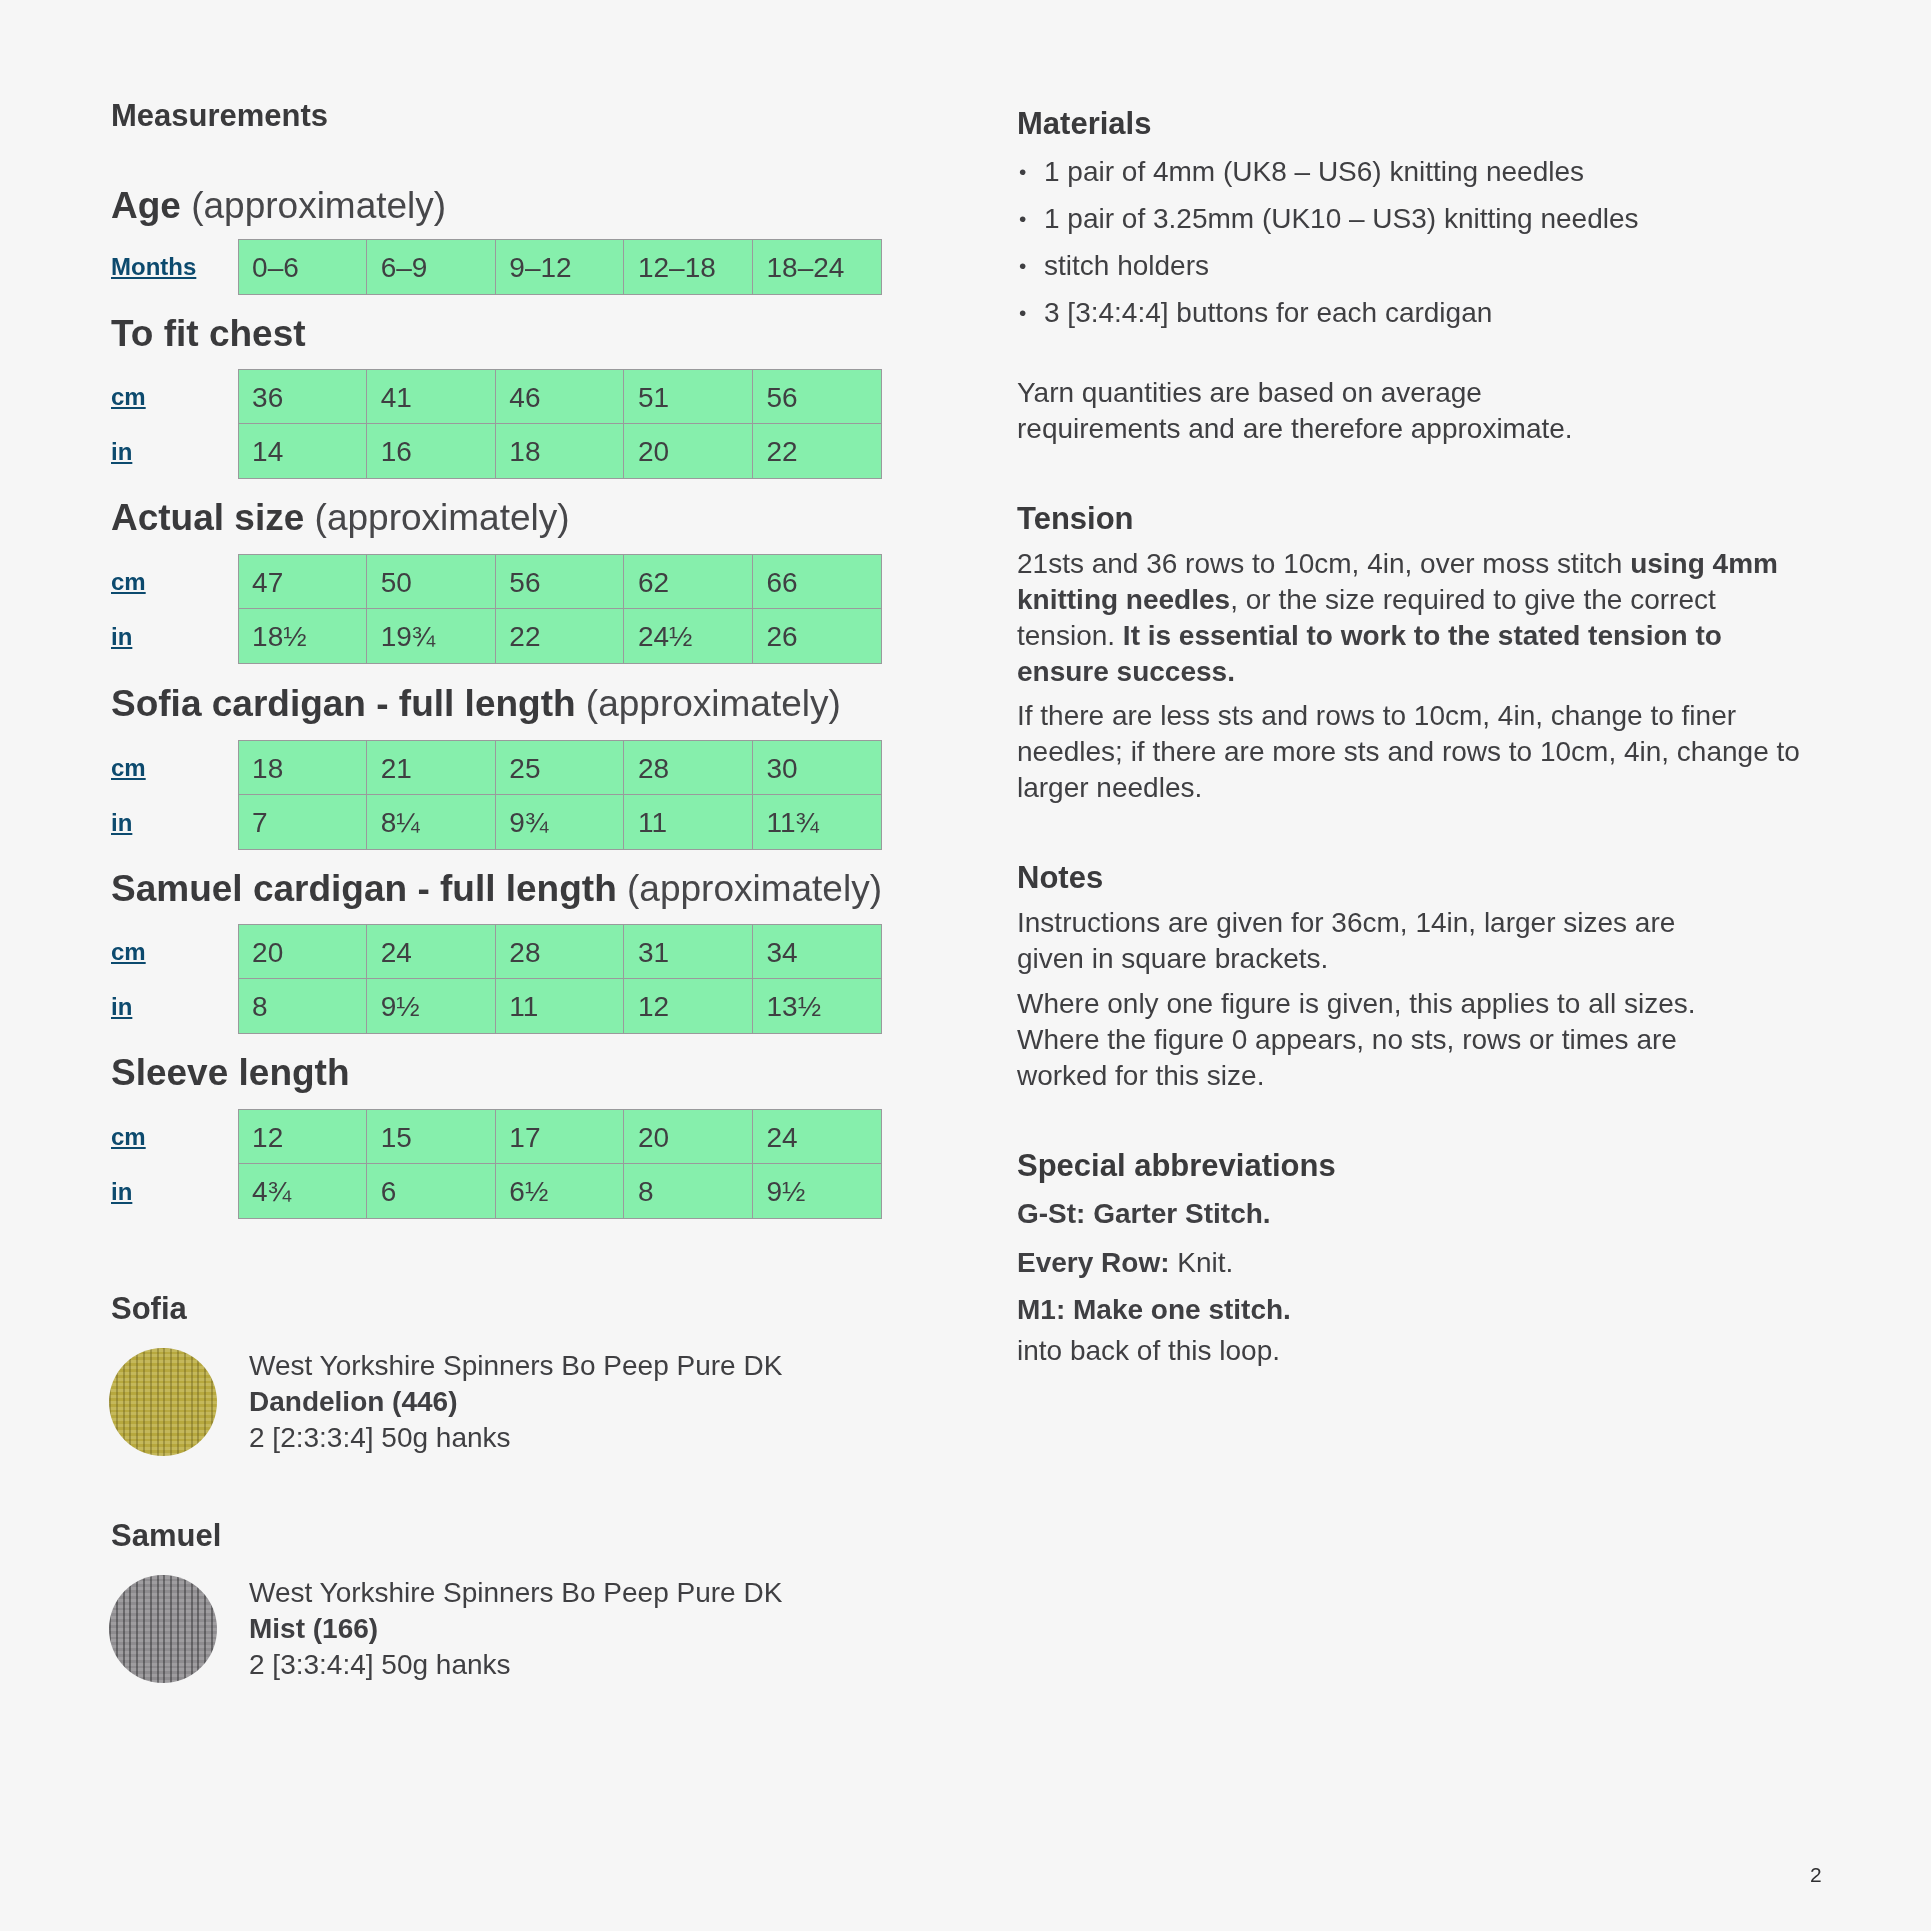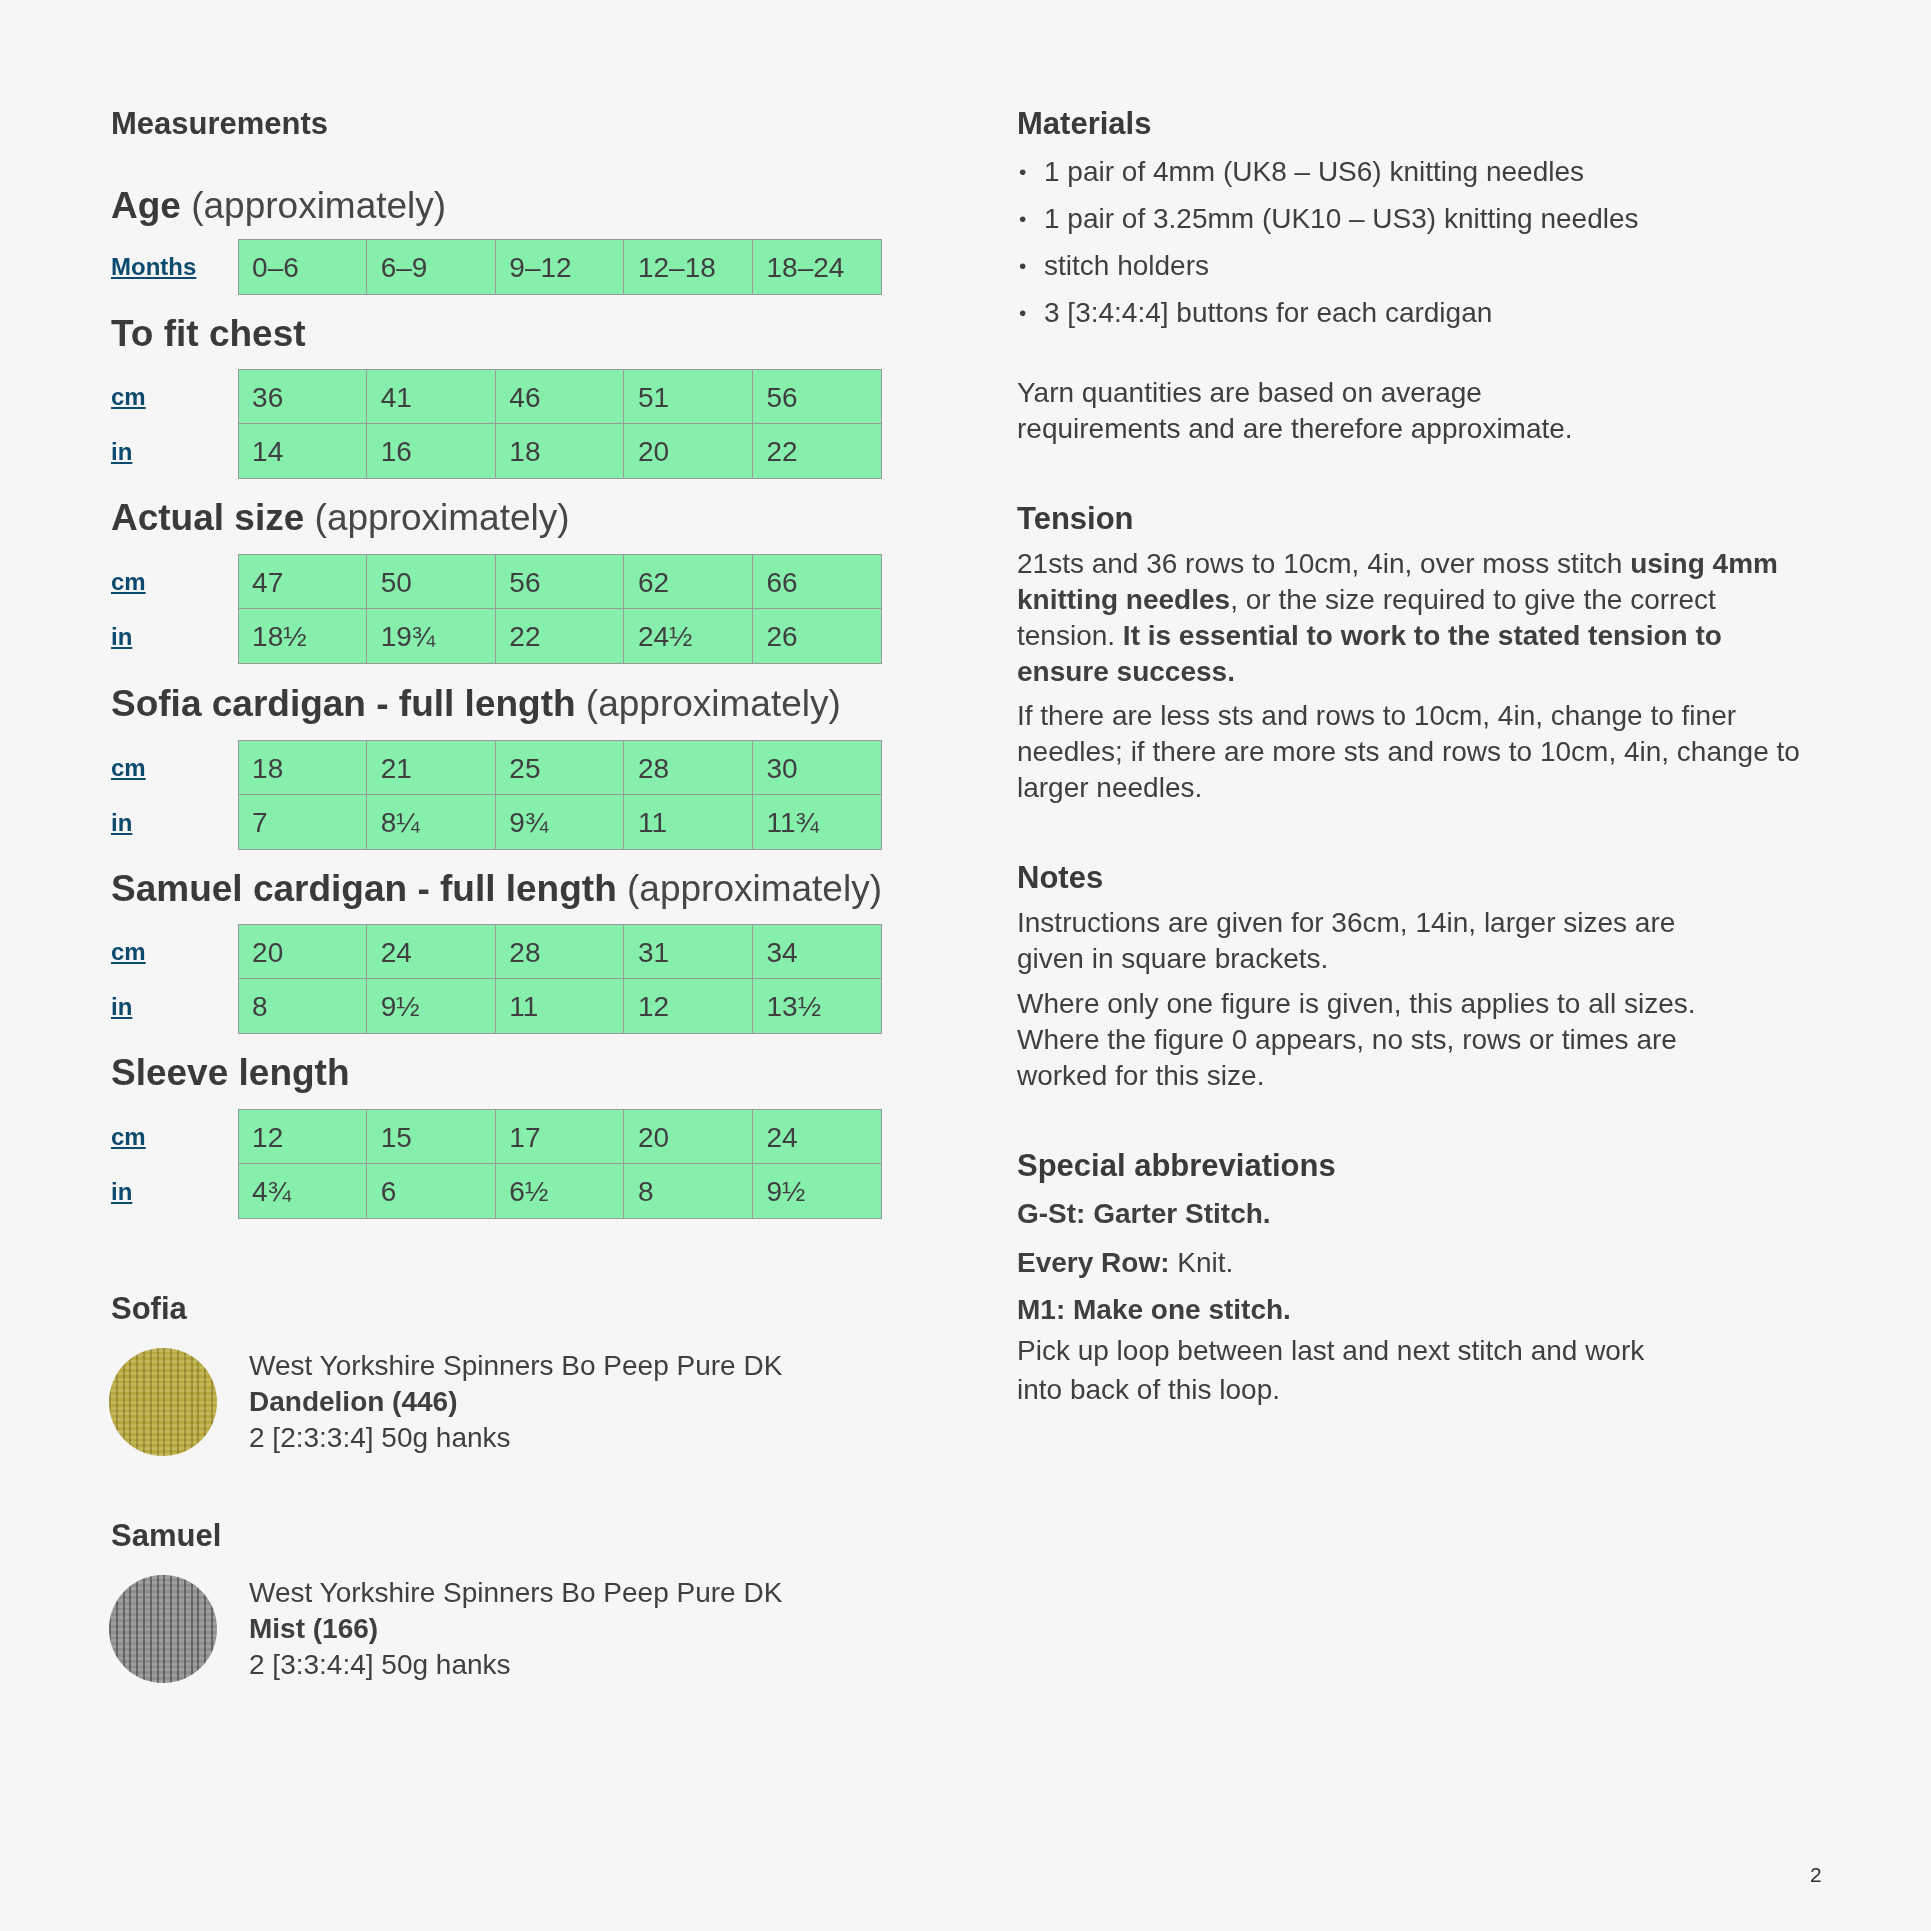--- a/index.html
+++ b/index.html
@@ -166,21 +166,21 @@
       position: absolute;
       left: 1810px;
       top: 1863px;
       font-size: 21px;
       color: #2f2f31;
     }
   </style>
 </head>
 <body>
 
-<div class="h-main" style="top:104px;">Measurements</div>
+<div class="h-main" style="top:96px;">Measurements</div>
 
 <div class="h-sub" style="top:186px;">
   <span class="strong">Age</span><span class="light"> (approximately)</span>
 </div>
 <div class="m-table" style="top:239px;">
     <div class="m-row">
       <div class="m-label">Months</div>
       <div class="m-cells">
         <div class="m-cell">0–6</div>
         <div class="m-cell">6–9</div>
@@ -355,18 +355,17 @@
 
 <div class="r-head" style="top:858px;">Notes</div>
 <div class="r-text" style="top:905px; width:705px;">Instructions are given for 36cm, 14in, larger sizes are given in square brackets.</div>
 <div class="r-text" style="top:986px; width:734px;">Where only one figure is given, this applies to all sizes. Where the figure 0 appears, no sts, rows or times are worked for this size.</div>
 
 <div class="r-head" style="top:1146px;">Special abbreviations</div>
 <div class="abbr" style="top:1196px;"><span class="term">G-St: Garter Stitch.</span><span></span></div>
 <div class="abbr" style="top:1245px;"><span class="term">Every Row:</span><span> Knit.</span></div>
 <div class="abbr" style="top:1292px;"><span class="term">M1: Make one stitch.</span><span></span></div>
 <div class="abbr" style="top:1331px; line-height:39px;">
-  <div>Pick up loop between last and next stitch and work</div>
   <div>into back of this loop.</div>
 </div>
 
 <div class="page-num">2</div>
 
 
 </body></html>

